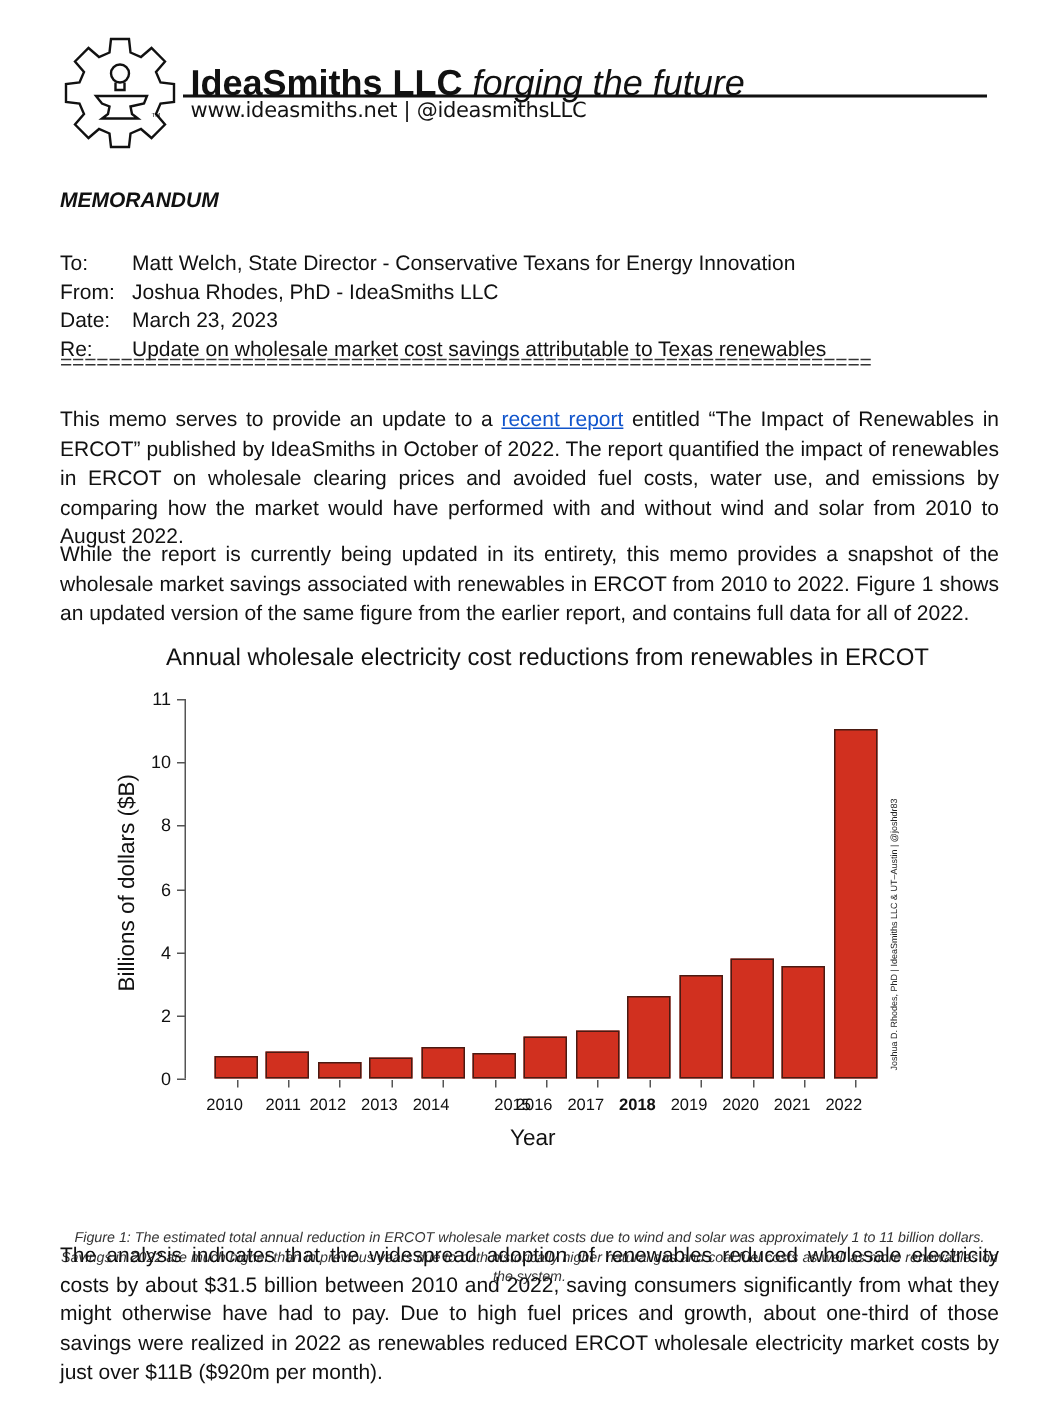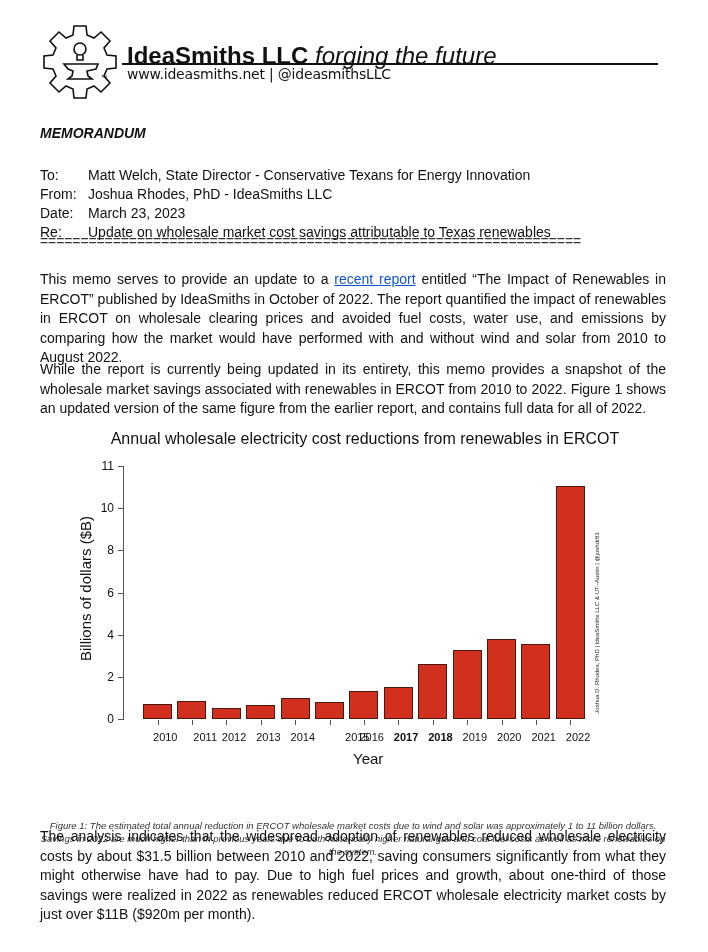--- a/index.html
+++ b/index.html
@@ -18,22 +18,22 @@
   .rule-eq{left:40px;top:233px;font-size:14px;letter-spacing:-0.1px;white-space:nowrap;color:#333;}
   .para{left:40px;width:626px;font-size:14px;line-height:19.5px;text-align:justify;}
   .para a{color:#1155cc;text-decoration:underline;}
   .chart-title{left:0;width:730px;text-align:center;top:430px;font-size:16px;}
   .yaxis{left:123px;top:466px;width:1px;height:253px;background:#555;}
   .ytick{position:absolute;width:6px;height:1px;background:#555;}
   .ylab{position:absolute;font-size:12px;text-align:right;width:30px;}
   .ytitle{left:-10px;top:580px;width:190px;text-align:center;transform:rotate(-90deg);transform-origin:center;font-size:15px;}
   .bar{position:absolute;background:#d1301f;border:1px solid #4a1a12;box-sizing:border-box;}
   .xtick{position:absolute;width:1px;height:5px;background:#555;}
-  .xlab{position:absolute;font-size:11px;width:40px;text-align:right;}
-  .xtitle{left:340px;top:750px;font-size:15px;margin-left:13px;}
+  .xlab{position:absolute;font-size:11px;width:40px;text-align:left;}
+  .xtitle{left:340px;top:750px;font-size:15px;}
   .credit{left:497px;top:620px;width:200px;font-size:6px;text-align:center;transform:rotate(-90deg);white-space:nowrap;color:#222;}
   .caption{left:40px;width:626px;top:787px;font-size:9.5px;line-height:13px;text-align:center;font-style:italic;color:#333;margin-top:32px;}
 </style>
 </head>
 <body>
 
 <svg class="abs logo" viewBox="0 0 80 80">
   <g fill="none" stroke="#111" stroke-width="1.6">
     <path d="M34 4 L46 4 L47 13 L54 16 L61 10 L70 19 L64 26 L67 33 L76 34 L76 46 L67 47 L64 54 L70 61 L61 70 L54 64 L47 67 L46 76 L34 76 L33 67 L26 64 L19 70 L10 61 L16 54 L13 47 L4 46 L4 34 L13 33 L16 26 L10 19 L19 10 L26 16 L33 13 Z"></path>
     <circle cx="40" cy="27" r="6"></circle>
@@ -106,21 +106,21 @@
     <div class="xtick" style="left: 295.1px; top: 720px;"></div>
     <div class="xlab" style="left: 275.1px; top: 731px;">2014</div>
     <div class="bar" style="left: 315px; top: 701.923px; width: 29px; height: 17.0775px; background: rgb(209, 48, 31);"></div>
     <div class="xtick" style="left: 329.5px; top: 720px;"></div>
     <div class="xlab" style="left: 309.5px; top: 731px; margin-left: 20px;">2015</div>
     <div class="bar" style="left: 349.4px; top: 690.959px; width: 29px; height: 28.0408px; background: rgb(209, 48, 31);"></div>
     <div class="xtick" style="left: 363.9px; top: 720px;"></div>
     <div class="xlab" style="left: 343.9px; top: 731px;">2016</div>
     <div class="bar" style="left: 383.8px; top: 687.375px; width: 29px; height: 31.625px; background: rgb(209, 48, 31);"></div>
     <div class="xtick" style="left: 398.3px; top: 720px;"></div>
-    <div class="xlab" style="left: 378.3px; top: 731px; font-weight: bold;">2017</div>
+    <div class="xlab" style="left: 378.3px; top: 731px;">2017</div>
     <div class="bar" style="left: 418.2px; top: 664.394px; width: 29px; height: 54.6058px; background: rgb(209, 48, 31);"></div>
     <div class="xtick" style="left: 432.7px; top: 720px;"></div>
     <div class="xlab" style="left: 412.7px; top: 731px; font-weight: bold;">2018</div>
     <div class="bar" style="left: 452.6px; top: 650.268px; width: 29px; height: 68.7317px; background: rgb(209, 48, 31);"></div>
     <div class="xtick" style="left: 467.1px; top: 720px;"></div>
     <div class="xlab" style="left: 447.1px; top: 731px;">2019</div>
     <div class="bar" style="left: 487px; top: 638.883px; width: 29px; height: 80.1167px; background: rgb(209, 48, 31);"></div>
     <div class="xtick" style="left: 501.5px; top: 720px;"></div>
     <div class="xlab" style="left: 481.5px; top: 731px;">2020</div>
     <div class="bar" style="left: 521.4px; top: 644.365px; width: 29px; height: 74.635px; background: rgb(209, 48, 31);"></div>

